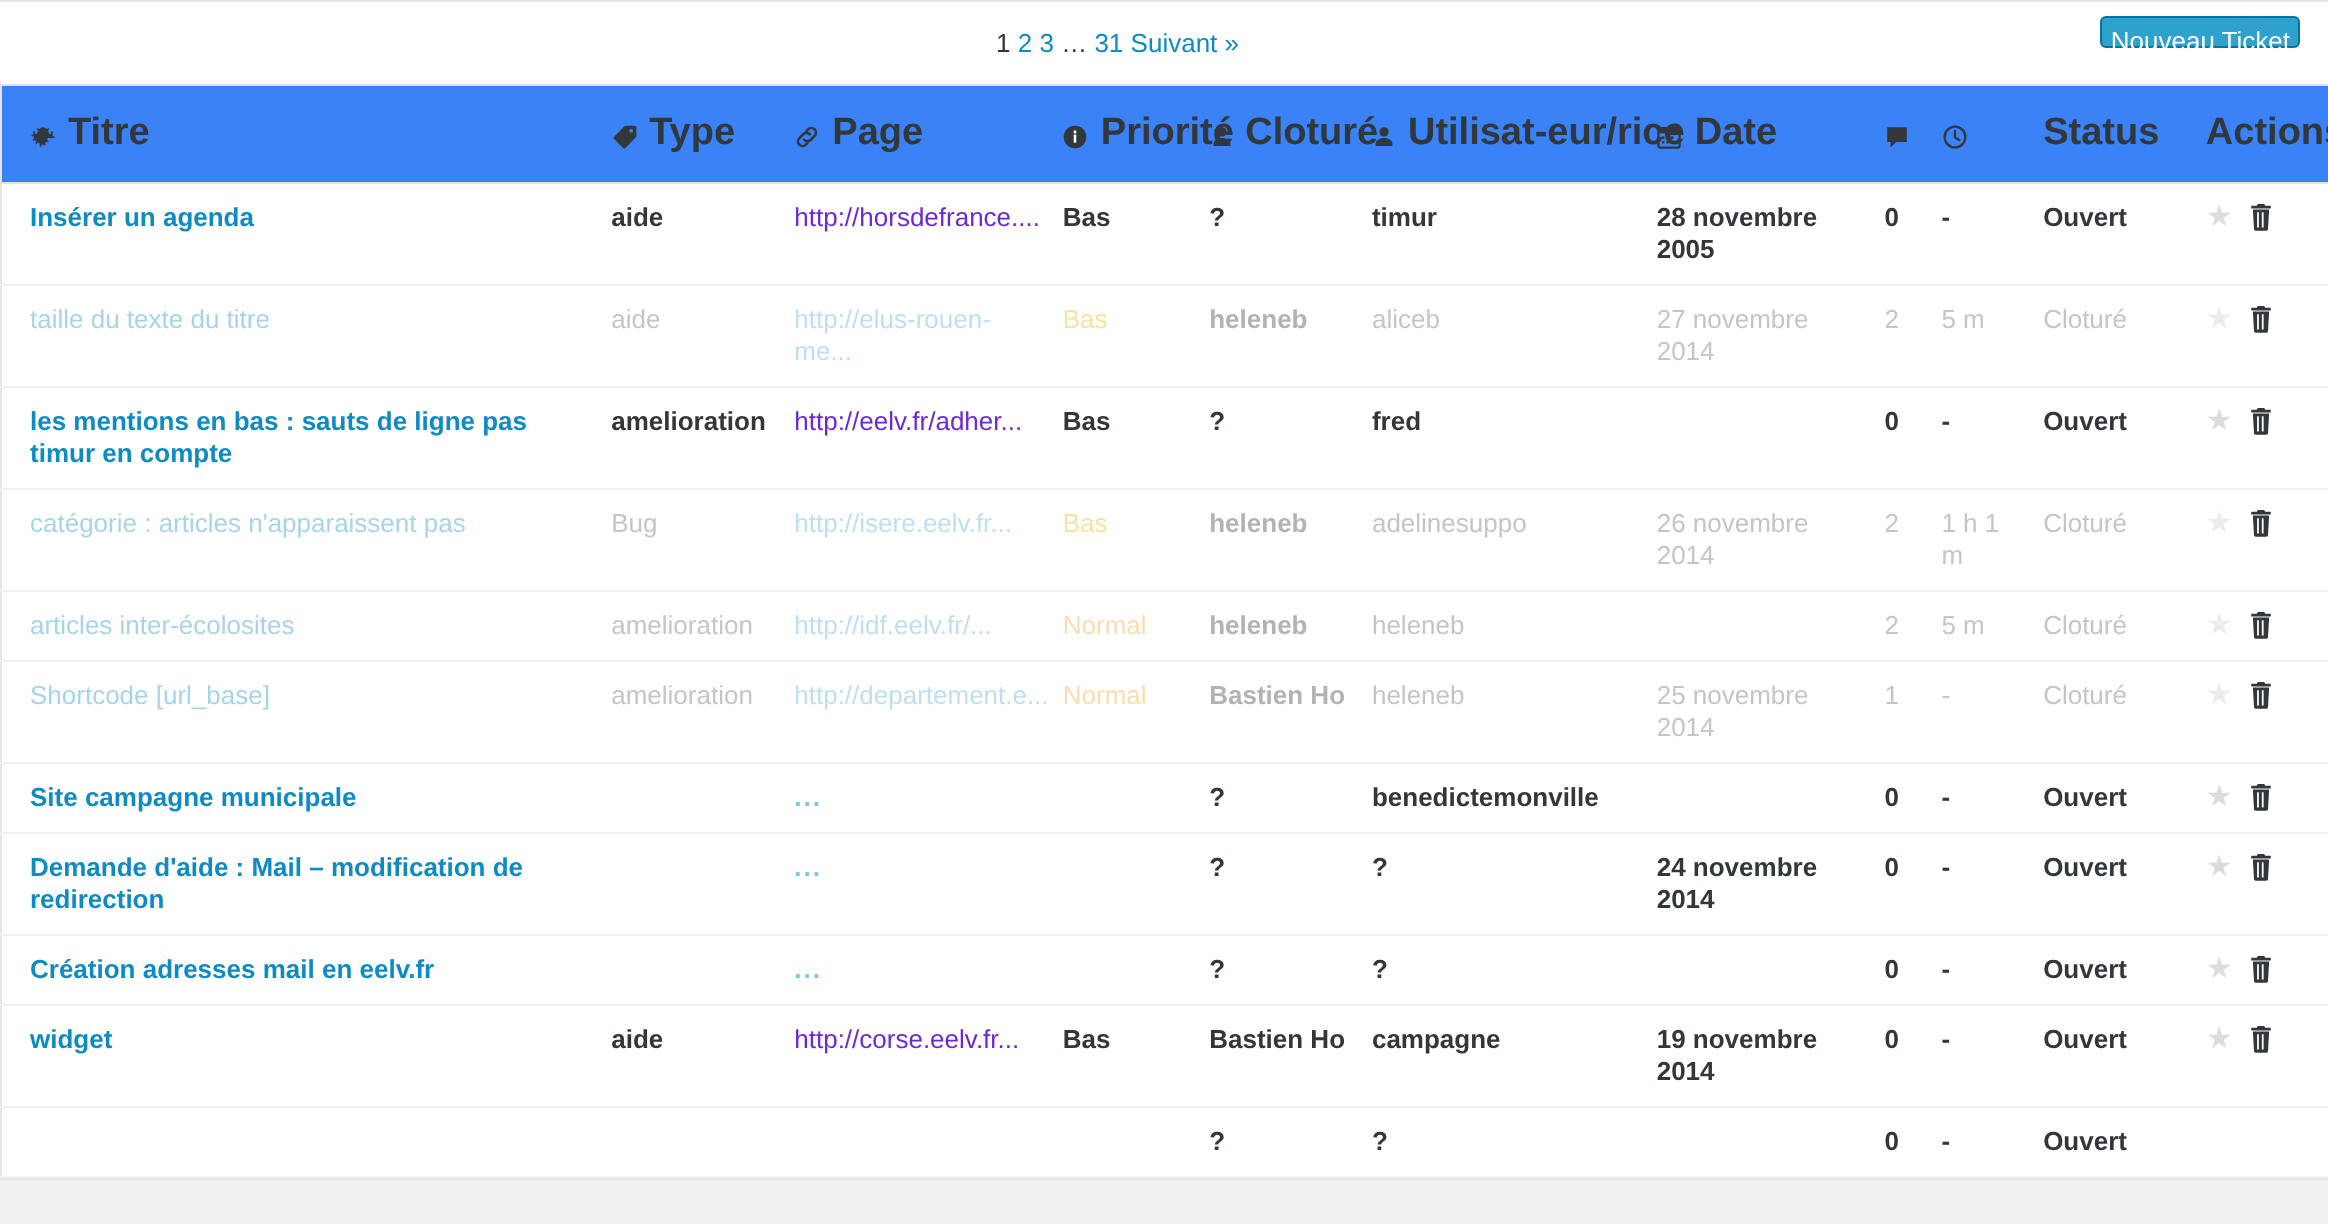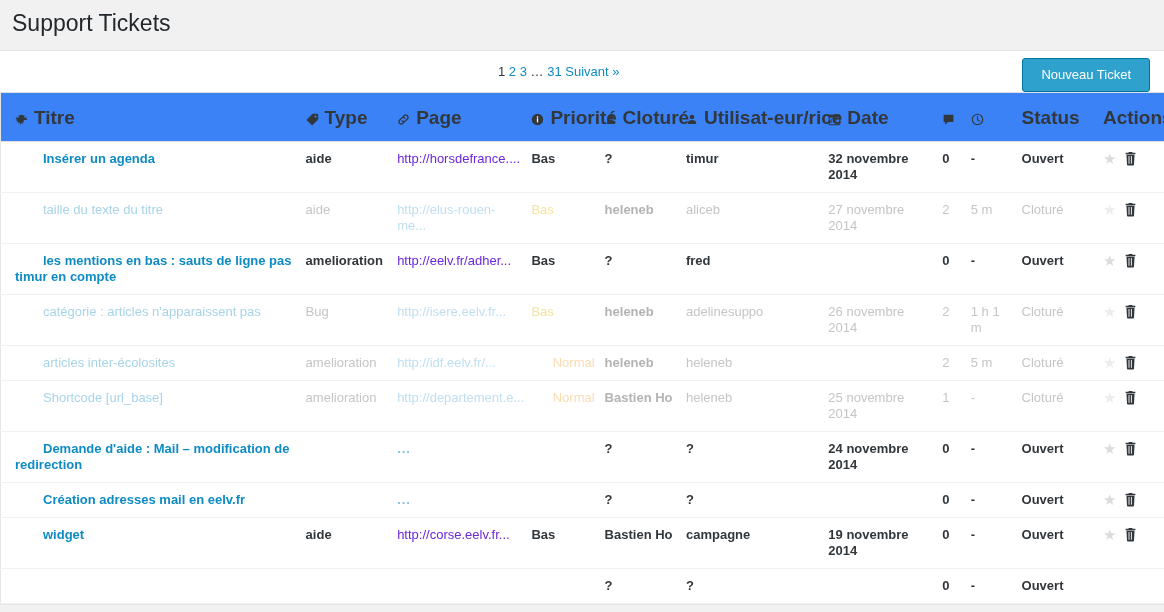--- a/index.html
+++ b/index.html
@@ -68,22 +68,22 @@
   .pagination span.sep { color: #32373c; }
   .btn-new {
     position: absolute;
     right: 14px;
     top: 7px;
     background: #2ea2cc;
     border: 1px solid #0074a2;
     color: #ffffff;
     font-size: 13px;
     line-height: 24px;
-    height: 34px;
-    padding: 0 18px;
+    height: 16px;
+    padding: 0 4px;
     border-radius: 3px;
     cursor: pointer;
     font-family: "Liberation Sans", sans-serif;
     box-sizing: border-box;
   }
   table.tickets {
     width: 1164px;
     border-collapse: collapse;
     table-layout: fixed;
     background: #fff;
@@ -116,21 +116,21 @@
   .col-page   { width: 132px; }
   .col-prio   { width: 72px; }
   .col-assig  { width: 80px; }
   .col-user   { width: 140px; }
   .col-date   { width: 112px; }
   .col-comm   { width: 28px; }
   .col-time   { width: 50px; }
   .col-status { width: 80px; }
   .col-act    { width: 60px; }
 
-  .t-title a { color: #0f8bc4; text-decoration: none; font-weight: bold; margin-left: 28px; }
+  .t-title a { color: #0f8bc4; text-decoration: none; font-weight: bold; }
   .t-link a { color: #6d28d9; text-decoration: none; font-weight: normal; }
   .t-type { font-weight: bold; }
   .t-assign { font-weight: bold; }
   .t-user { font-weight: bold; }
   .t-date { font-weight: bold; }
   .t-count { font-weight: bold; }
   .t-time { font-weight: bold; }
   .t-status { font-weight: bold; }
   .prio-bas { color: #f0c419; font-weight: bold; }
   .prio-normal { color: #f5a623; font-weight: bold; }
@@ -141,21 +141,21 @@
   tr.muted .t-link a { color: #bfdff0; font-weight: normal; }
   tr.muted .t-type,
   tr.muted .t-assign,
   tr.muted .t-user,
   tr.muted .t-date,
   tr.muted .t-count,
   tr.muted .t-time,
   tr.muted .t-status { color: #c5c5c5; font-weight: normal; }
   tr.muted .t-assign { color: #b3b3b3; font-weight: bold; }
   tr.muted .prio-bas { color: #f6e3a2; font-weight: normal; }
-  tr.muted .prio-normal { color: #fadcb2; font-weight: normal; text-align: right; }
+  tr.muted .prio-normal { color: #fadcb2; font-weight: normal; }
   tr.muted .star { color: #ececec; }
 
   .ellipsis-link a { color: #7fc4e3; text-decoration: none; font-weight: bold; letter-spacing: 1px; }
 
   .actions-cell { text-align: left; white-space: nowrap; padding-right: 0; }
   .star {
     display: inline-block;
     color: #dcdcdc;
     font-size: 15px;
     line-height: 16px;
@@ -173,21 +173,20 @@
   }
   svg.ico { display: block; }
   .hicon { display: inline-block; vertical-align: -3px; margin-right: 6px; }
   .hdr-label { vertical-align: middle; }
 </style>
 </head>
 <body>
 
 <div id="page">
 
-  <h1 class="page-title">Support Tickets</h1>
 
   <div class="panel">
 
     <div class="tablenav">
 
 
       <div class="pagination">
         <span class="current">1</span>
         <a href="#">2</a>
         <a href="#">3</a>
@@ -296,21 +295,21 @@
         </tr>
       </thead>
       <tbody id="tbody">
           <tr>
             <td class="t-title"><a href="#">Insérer un agenda</a></td>
             <td class="t-type">aide</td>
             <td class="t-link"><a href="#">http://horsdefrance....</a></td>
             <td class="prio-bas">Bas</td>
             <td class="t-assign">?</td>
             <td class="t-user">timur</td>
-            <td class="t-date">32 novembre 2014</td>
+            <td class="t-date">28 novembre 2005</td>
             <td class="t-count">0</td>
             <td class="t-time">-</td>
             <td class="t-status">Ouvert</td>
             <td class="actions-cell"><span class="star">★</span><span class="trash"><svg class="ico" width="13" height="15" viewBox="0 0 16 18">
                   <path fill="#32373c" d="M6 1h4l.6 1H14v1.8H2V2h3.4zM3 4.4h10l-.7 12.2a1 1 0 0 1-1 .9H4.7a1 1 0 0 1-1-.9zM5.6 6v9.4h1.1V6zm2.9 0v9.4h1.1V6z"></path>
                 </svg></span></td>
           </tr>
           <tr class="muted">
             <td class="t-title"><a href="#">taille du texte du titre</a></td>
             <td class="t-type">aide</td>
@@ -380,20 +379,35 @@
             <td class="t-user">heleneb</td>
             <td class="t-date">25 novembre 2014</td>
             <td class="t-count">1</td>
             <td class="t-time">-</td>
             <td class="t-status">Cloturé</td>
             <td class="actions-cell"><span class="star">★</span><span class="trash"><svg class="ico" width="13" height="15" viewBox="0 0 16 18">
                   <path fill="#32373c" d="M6 1h4l.6 1H14v1.8H2V2h3.4zM3 4.4h10l-.7 12.2a1 1 0 0 1-1 .9H4.7a1 1 0 0 1-1-.9zM5.6 6v9.4h1.1V6zm2.9 0v9.4h1.1V6z"></path>
                 </svg></span></td>
           </tr>
           <tr>
+            <td class="t-title"><a href="#">Site campagne municipale</a></td>
+            <td class="t-type"></td>
+            <td class="ellipsis-link"><a href="#">...</a></td>
+            <td class=""></td>
+            <td class="t-assign">?</td>
+            <td class="t-user">benedictemonville</td>
+            <td class="t-date"></td>
+            <td class="t-count">0</td>
+            <td class="t-time">-</td>
+            <td class="t-status">Ouvert</td>
+            <td class="actions-cell"><span class="star">★</span><span class="trash"><svg class="ico" width="13" height="15" viewBox="0 0 16 18">
+                  <path fill="#32373c" d="M6 1h4l.6 1H14v1.8H2V2h3.4zM3 4.4h10l-.7 12.2a1 1 0 0 1-1 .9H4.7a1 1 0 0 1-1-.9zM5.6 6v9.4h1.1V6zm2.9 0v9.4h1.1V6z"></path>
+                </svg></span></td>
+          </tr>
+          <tr>
             <td class="t-title"><a href="#">Demande d'aide : Mail – modification de redirection</a></td>
             <td class="t-type"></td>
             <td class="ellipsis-link"><a href="#">...</a></td>
             <td class=""></td>
             <td class="t-assign">?</td>
             <td class="t-user">?</td>
             <td class="t-date">24 novembre 2014</td>
             <td class="t-count">0</td>
             <td class="t-time">-</td>
             <td class="t-status">Ouvert</td>

